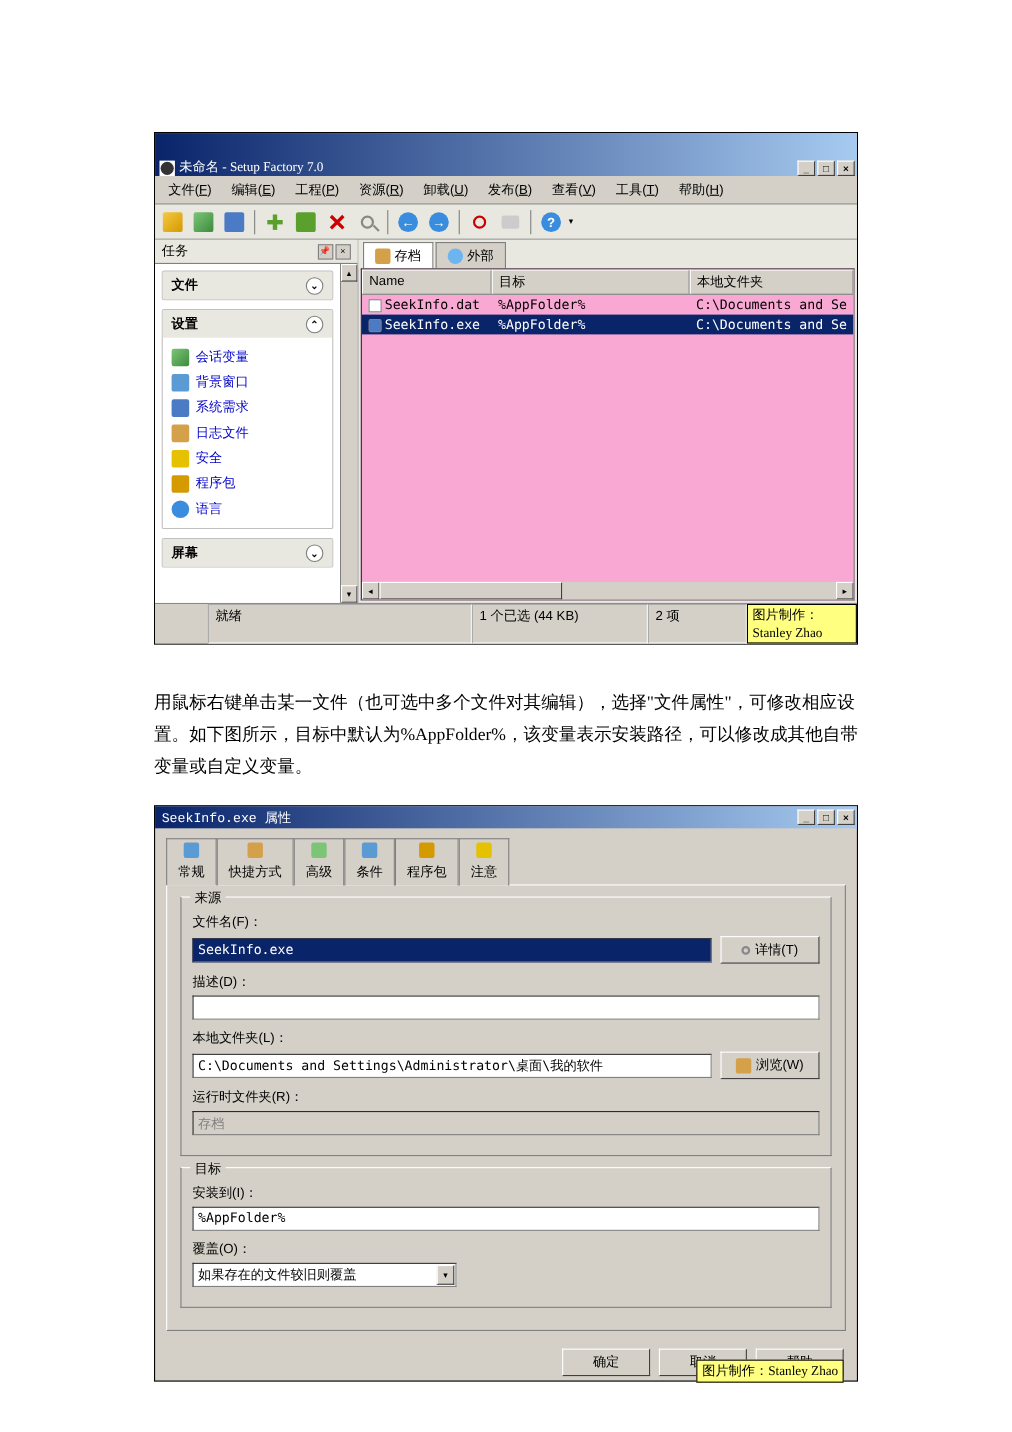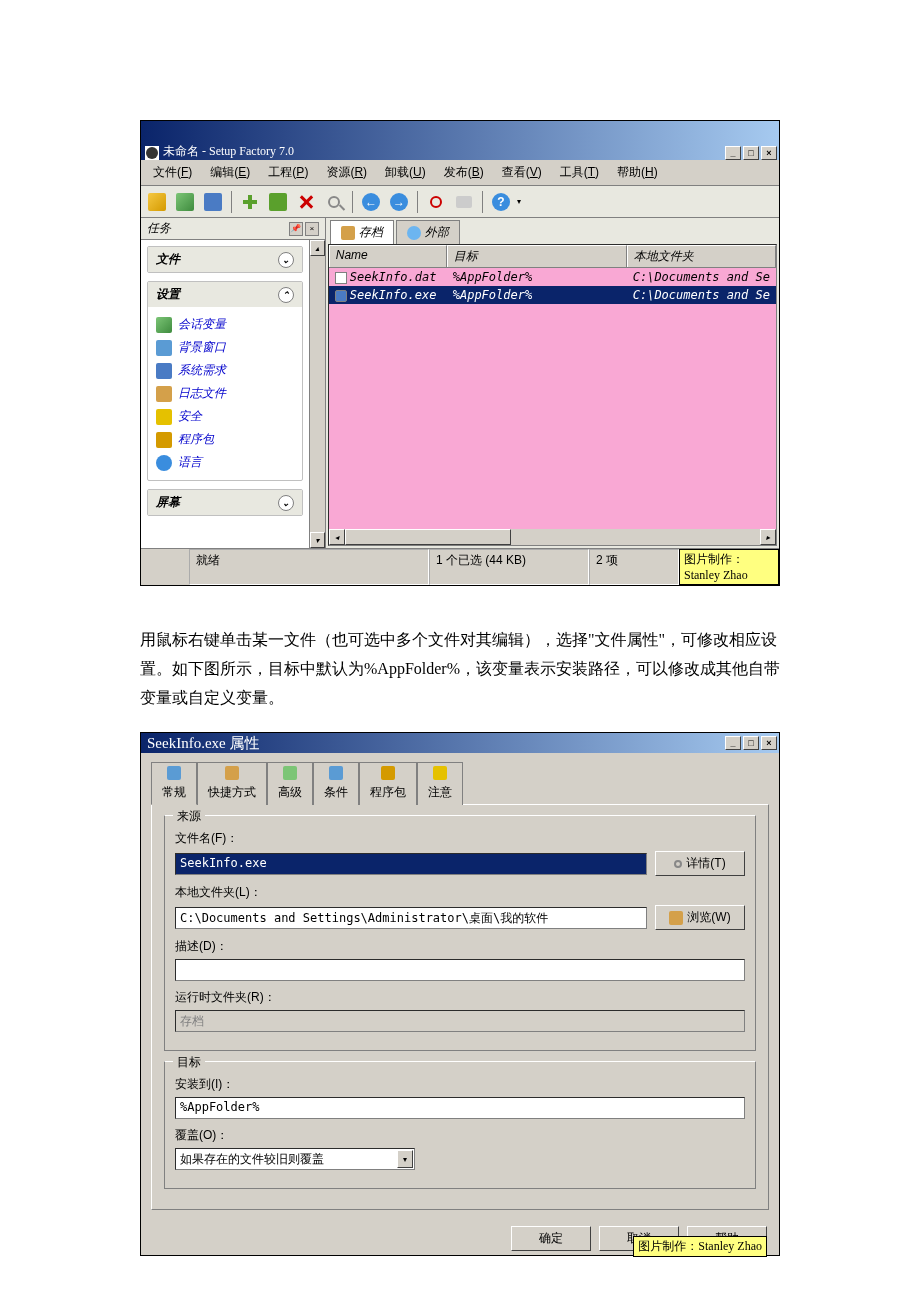--- a/index.html
+++ b/index.html
@@ -31,21 +31,21 @@
   .i-x::after { transform: rotate(-45deg); }
   .i-search { border: 2px solid #888; border-radius: 50%; width: 12px; height: 12px; position: relative; }
   .i-search::after { content: ''; position: absolute; right: -5px; bottom: -5px; width: 2px; height: 7px; background: #888; transform: rotate(-45deg); }
   .i-back { background: #3a8dde; border-radius: 50%; width: 18px; height: 18px; display: flex; align-items: center; justify-content: center; }
   .i-back::after { content: '←'; color: #fff; font-size: 12px; }
   .i-fwd { background: #3a8dde; border-radius: 50%; width: 18px; height: 18px; display: flex; align-items: center; justify-content: center; }
   .i-fwd::after { content: '→'; color: #fff; font-size: 12px; }
   .i-preview { border: 2px solid #c00; border-radius: 50%; width: 12px; height: 12px; }
   .i-build { background: #ccc; border-radius: 2px; width: 16px; height: 12px; }
   .i-help { background: #3a8dde; border-radius: 50%; width: 18px; height: 18px; display: flex; align-items: center; justify-content: center; color: #fff; font-weight: bold; }
-  .body-split { display: flex; height: 330px; font-style: italic; }
+  .body-split { display: flex; height: 330px; }
   .sidebar { width: 205px; background: #fff; border-right: 1px solid #808080; display: flex; flex-direction: column; }
   .sidehdr { background: #e8e8e0; padding: 2px 6px; border-bottom: 1px solid #808080; display: flex; align-items: center; }
   .sidehdr-label { flex: 1; }
   .sidehdr-btns { display: flex; gap: 2px; }
   .pinbtn { width: 14px; height: 14px; border: 1px solid #808080; background: #d4d0c8; cursor: pointer; display: flex; align-items: center; justify-content: center; font-size: 8px; }
   .sidepanel { padding: 6px; overflow-y: auto; flex: 1; background: #fff; position: relative; }
   .sideblock { border: 1px solid #c0c0c0; margin-bottom: 8px; border-radius: 2px; background: #fff; }
   .blockhdr { background: #e8e8e0; padding: 4px 8px; font-weight: bold; display: flex; align-items: center; cursor: pointer; }
   .blockhdr-label { flex: 1; }
   .chev { width: 16px; height: 16px; border: 1px solid #808080; background: #fff; border-radius: 50%; display: flex; align-items: center; justify-content: center; font-size: 9px; }
@@ -83,21 +83,21 @@
   .htrack { flex: 1; display: flex; }
   .hthumb { width: 40%; background: #d4d0c8; border: 1px solid #fff; border-right-color: #404040; border-bottom-color: #404040; }
   .statusbar { background: #d4d0c8; display: flex; border-top: 1px solid #808080; padding-left: 48px; }
   .statcell { padding: 2px 6px; border: 1px inset #fff; flex-shrink: 0; }
   .creditcell { background: #ffff80; border: 1px solid #000; padding: 1px 4px; font-family: "SimSun"; margin-left: auto; }
   .doc-text { font-size: 16px; line-height: 1.8; margin: 20px 0; font-family: "SimSun"; }
 
   
   .dialog { border: 1px solid #000; background: #d4d0c8; }
   .dlg-titlebar { background: linear-gradient(to right, #0a246a, #a6caf0); color: #fff; height: 20px; display: flex; align-items: center; padding: 0 2px 0 6px; }
-  .dlg-title { flex: 1; font-family: Liberation Serif, serif; font-size: 15px; }
+  .dlg-title { flex: 1; font-family: Liberation Mono, monospace; font-size: 12px; }
   .dlg-body { padding: 8px 10px; }
   .dlg-tabs { display: flex; gap: 0; margin-bottom: 0; }
   .dtab { padding: 3px 10px; border: 1px solid #808080; background: #d4d0c8; cursor: pointer; display: flex; align-items: center; gap: 4px; position: relative; top: 1px; border-bottom: none; flex-direction: column; }
   .dtab.active { background: #d4d0c8; border-bottom: 1px solid #d4d0c8; z-index: 2; }
   .dtab-icon { width: 14px; height: 14px; display: inline-block; border-radius: 2px; }
   .dti0 { background: #5a9bd4; }
   .dti1 { background: #d4a04a; }
   .dti2 { background: #7cc576; }
   .dti3 { background: #5a9bd4; }
   .dti4 { background: #d49a00; }
@@ -353,34 +353,34 @@
           <div class="fldlabel">文件名(F)：</div>
           <div class="fldinline">
             <div class="txtinput selected">SeekInfo.exe</div>
             <div class="btn">
                 <span class="btn-icon bi-search"></span>
                 <span>详情(T)</span>
               </div>
           </div>
         </div>
         <div class="fldrow">
+          <div class="fldlabel">描述(D)：</div>
+          <div class="txtinput"></div>
+        </div>
+        <div class="fldrow">
           <div class="fldlabel">本地文件夹(L)：</div>
           <div class="fldinline">
             <div class="txtinput">C:\Documents and Settings\Administrator\桌面\我的软件</div>
             <div class="btn">
                 <span class="btn-icon bi-browse"></span>
                 <span>浏览(W)</span>
               </div>
           </div>
         </div>
         <div class="fldrow">
-          <div class="fldlabel">描述(D)：</div>
-          <div class="txtinput"></div>
-        </div>
-        <div class="fldrow">
           <div class="fldlabel">运行时文件夹(R)：</div>
           <div class="txtinput disabled">存档</div>
         </div>
       </div>
       <div class="fieldset" id="fs-target" data-legend="目标">
         <div class="fldrow">
           <div class="fldlabel">安装到(I)：</div>
           <div class="txtinput">%AppFolder%</div>
         </div>
         <div class="fldrow">

